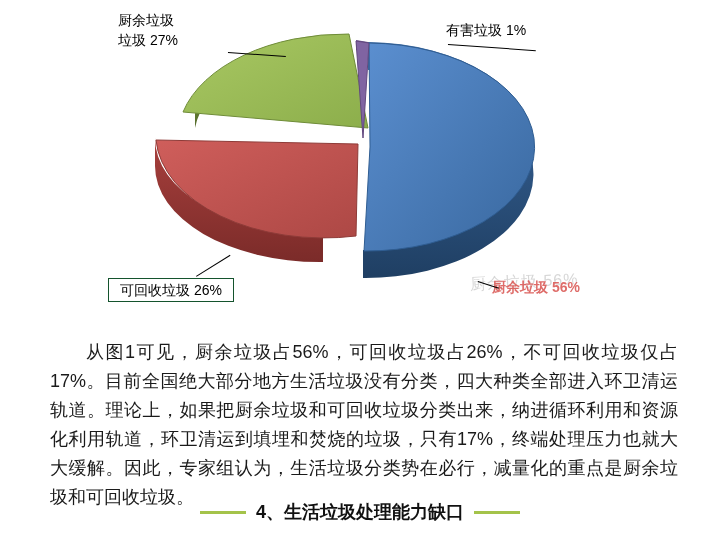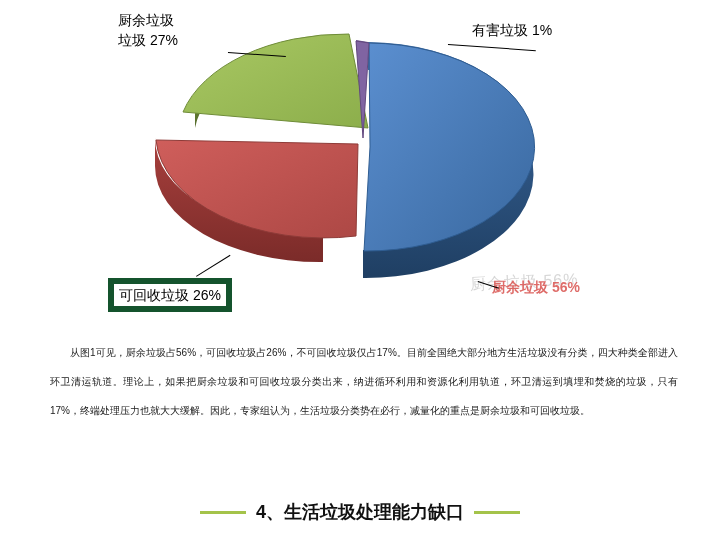--- a/index.html
+++ b/index.html
@@ -31,26 +31,26 @@
   }
 
   .callout-label {
     position: absolute;
     font-size: 14px;
     line-height: 20px;
     color: #000;
     white-space: nowrap;
   }
   .callout-label.boxed {
-    border: 6px solid #14532d;
-    padding: 1px 5px;
+    border: 1px solid #14532d;
+    padding: 1px 11px;
     background: #ffffff;
   }
 
-  #label-hazardous { left: 472px; top: 20px; text-align: right; }
+  #label-hazardous { left: 446px; top: 20px; text-align: right; }
   #label-nonrecyclable { left: 118px; top: 10px; white-space: normal; width: 110px; }
   #label-recyclable { left: 108px; top: 278px; }
   #label-kitchen {
     left: 492px; top: 277px;
     color: #d9534f;
     font-weight: bold;
     opacity: 0.85;
     text-shadow: 0 0 2px #ffffff;
   }
 
@@ -72,21 +72,21 @@
     transform: rotate(-3deg);
     white-space: nowrap;
   }
 
   
   #body-text {
     position: absolute;
     left: 50px;
     top: 338px;
     width: 628px;
-    font-size: 10px;
+    font-size: 18px;
     line-height: 29px;
     text-align: justify;
     text-indent: 2em;
     color: #1a1a1a;
   }
 
   
   #section-heading {
     position: absolute;
     left: 0;

